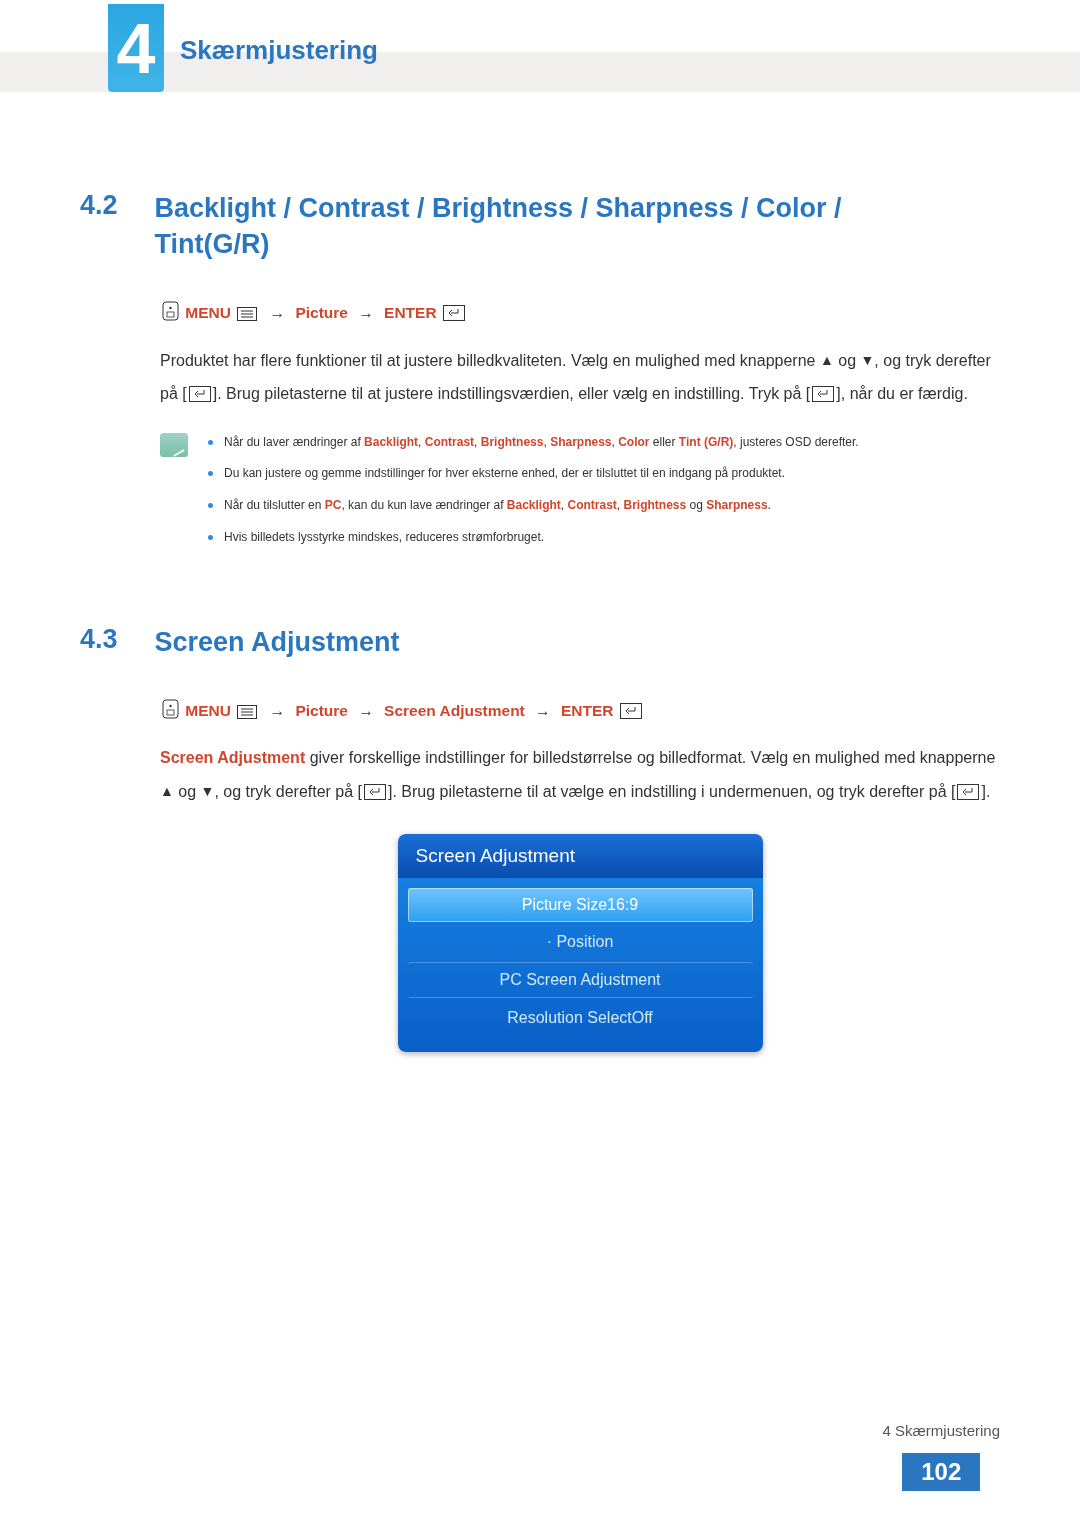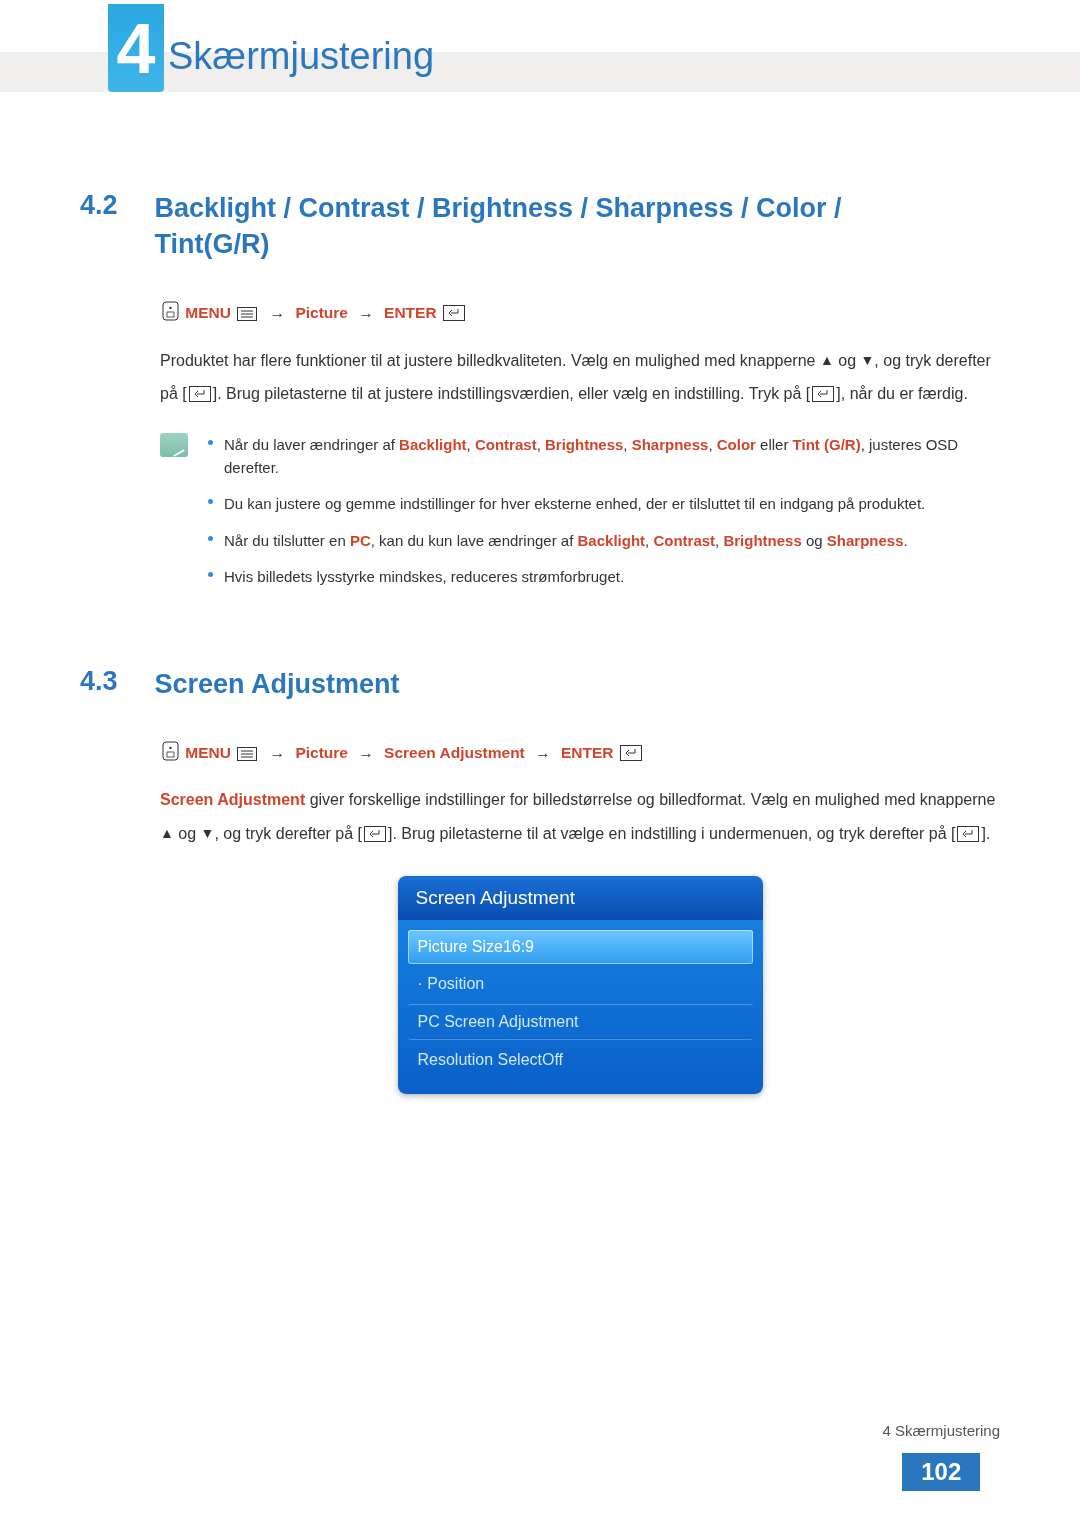--- a/index.html
+++ b/index.html
@@ -29,24 +29,24 @@
     color: #fff;
     font-size: 70px;
     font-weight: bold;
     text-align: center;
     line-height: 90px;
     border-radius: 0 0 4px 4px;
   }
   .chapter-title {
     position: absolute;
     top: 35px;
-    left: 168px;
+    left: 180px;
     color: #2b77bf;
-    font-size: 38px;
-    font-weight: normal;
+    font-size: 26px;
+    font-weight: bold;
   }
   .content {
     position: absolute;
     top: 190px;
     left: 80px;
     right: 80px;
   }
   .sec-num {
     color: #2b77bf;
     font-size: 27px;
@@ -102,21 +102,21 @@
   }
   .note-icon::after {
     content: "";
     position: absolute;
     right: 3px; bottom: 3px;
     width: 12px; height: 2px;
     background: #fff;
     transform: rotate(-30deg);
   }
   .note-list {
-    font-size: 15px;
+    font-size: 12px;
     line-height: 1.55;
     list-style: none;
   }
   .note-list li {
     position: relative;
     padding-left: 16px;
     margin-bottom: 13px;
   }
   .note-list li::before {
     content: "";
@@ -140,21 +140,21 @@
     color: #fff;
     font-size: 19px;
     padding: 11px 18px;
   }
   .osd-body {
     background: linear-gradient(#167fe0, #0a60c8);
     padding: 10px 10px 14px;
   }
   .osd-row {
     display: flex;
-    justify-content: flex-start;
+    justify-content: center;
     color: #cfe8ff;
     font-size: 16px;
     padding: 8px 10px;
     border-radius: 3px;
     margin-bottom: 3px;
   }
   .osd-row.selected {
     background: linear-gradient(#6fc6ff, #2e9ef0);
     color: #fff;
     box-shadow: inset 0 0 0 1px rgba(255,255,255,0.5);

